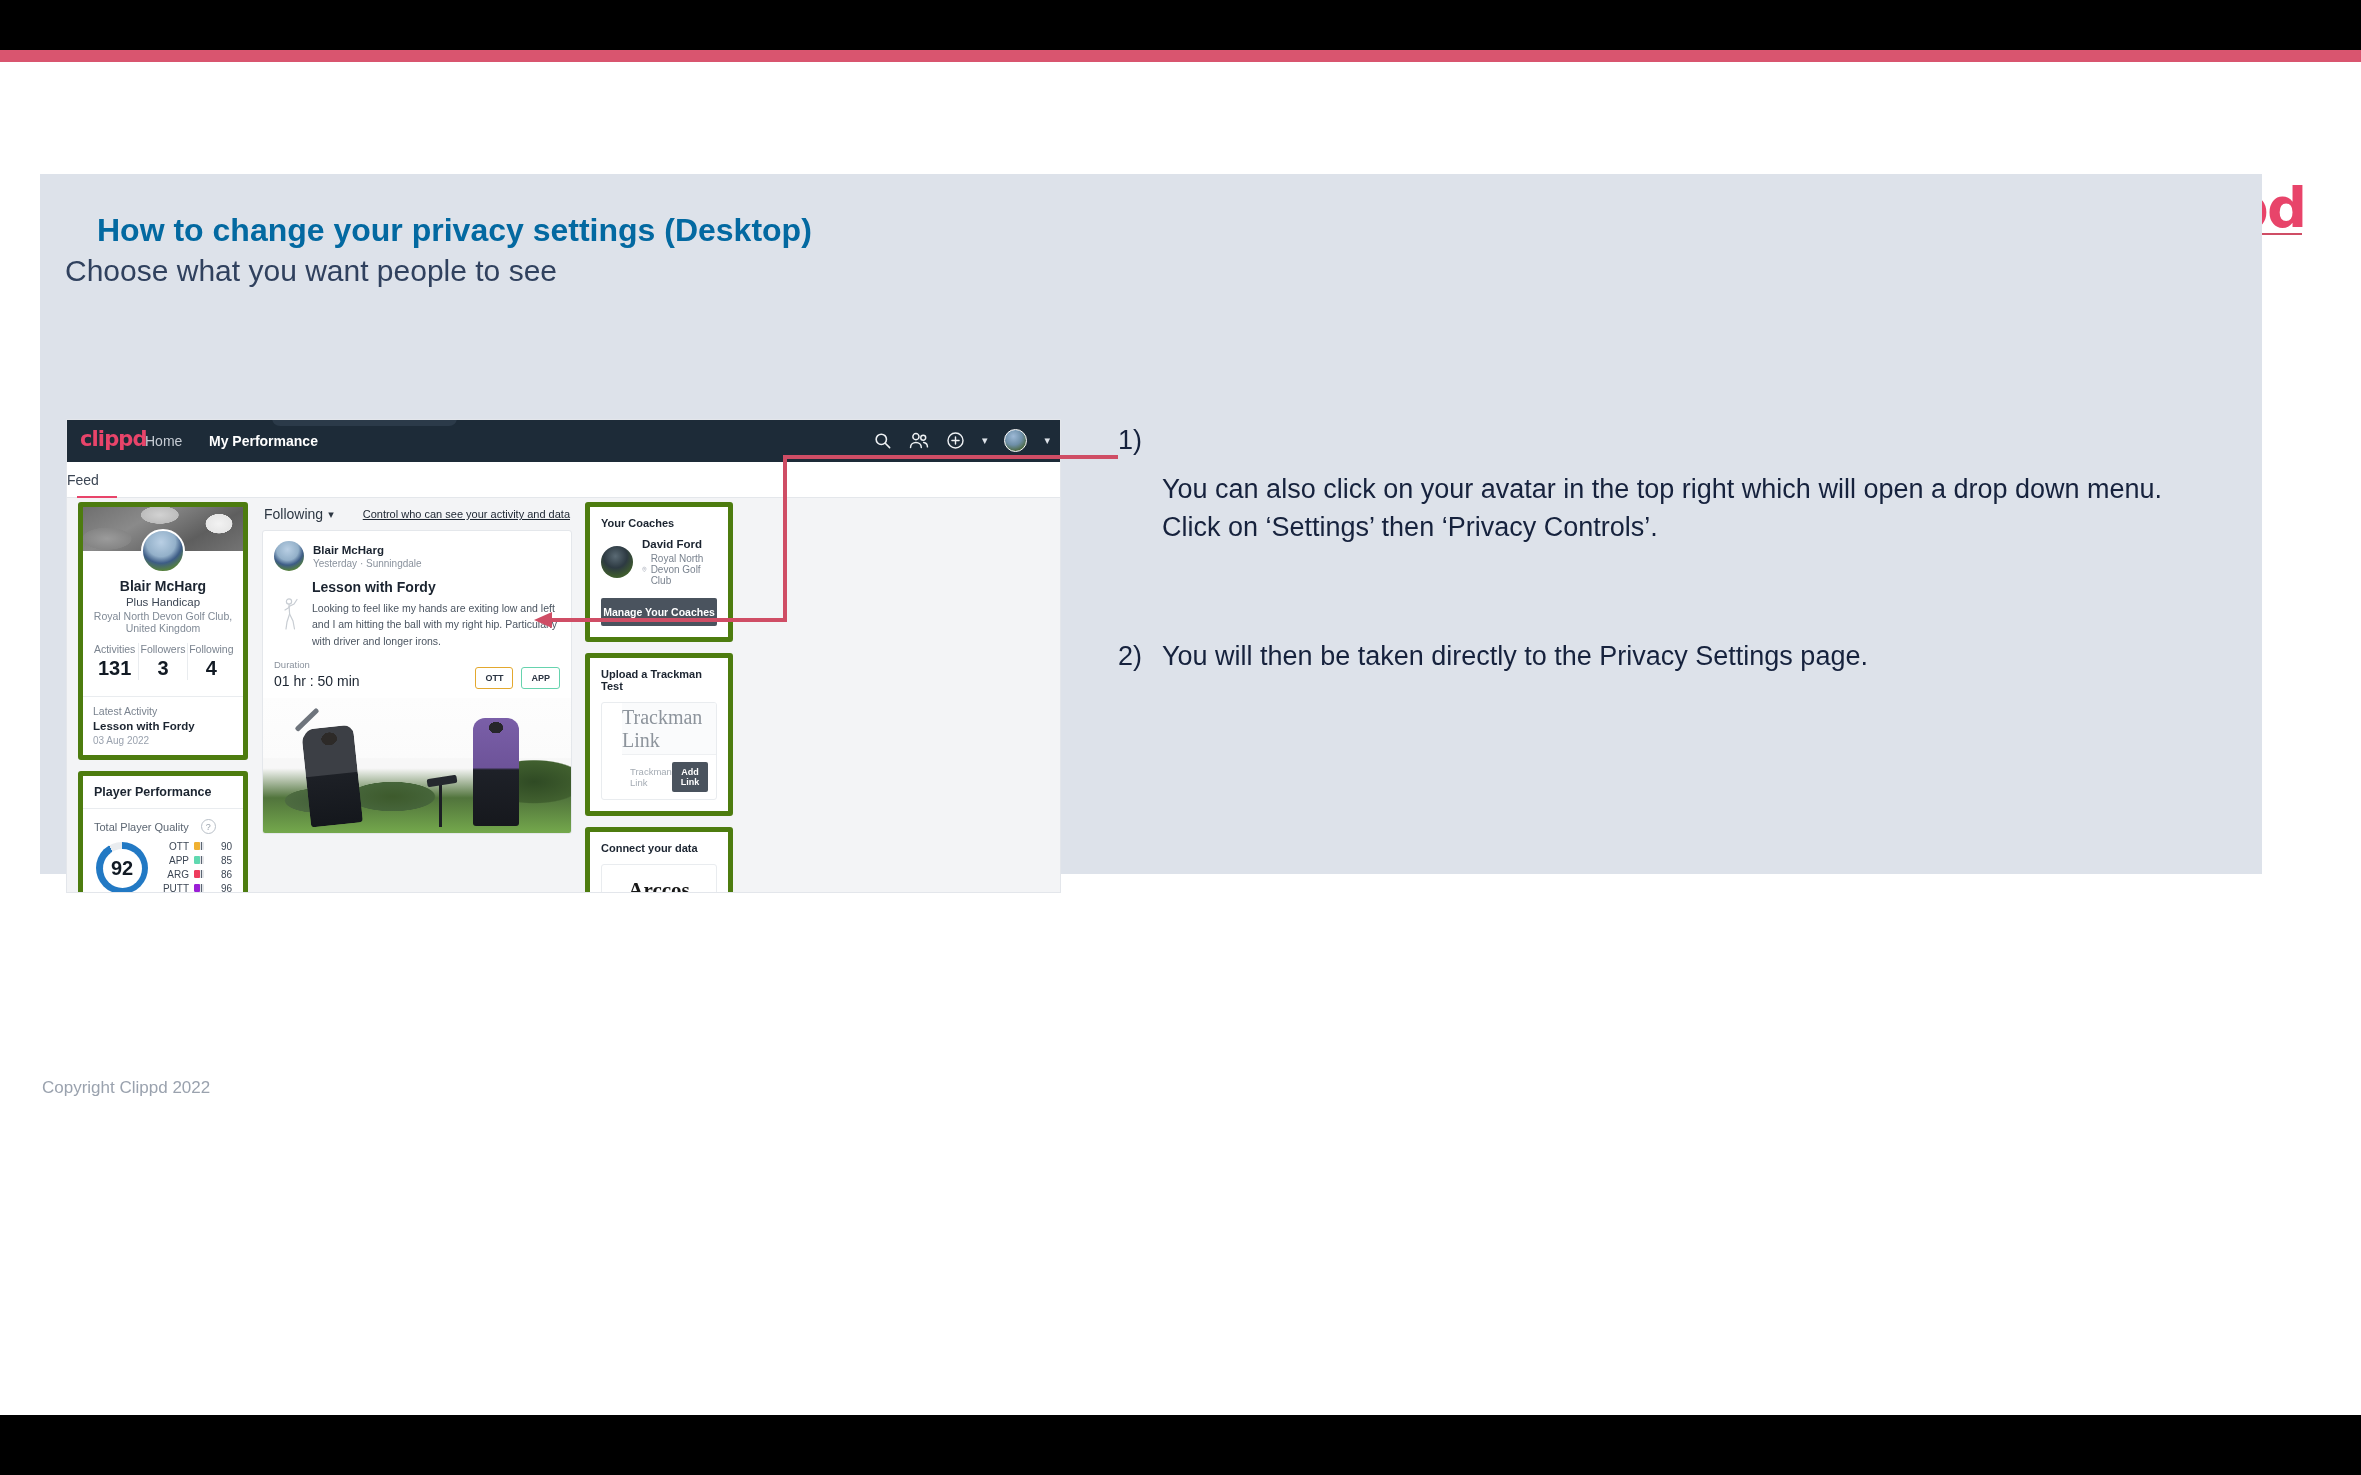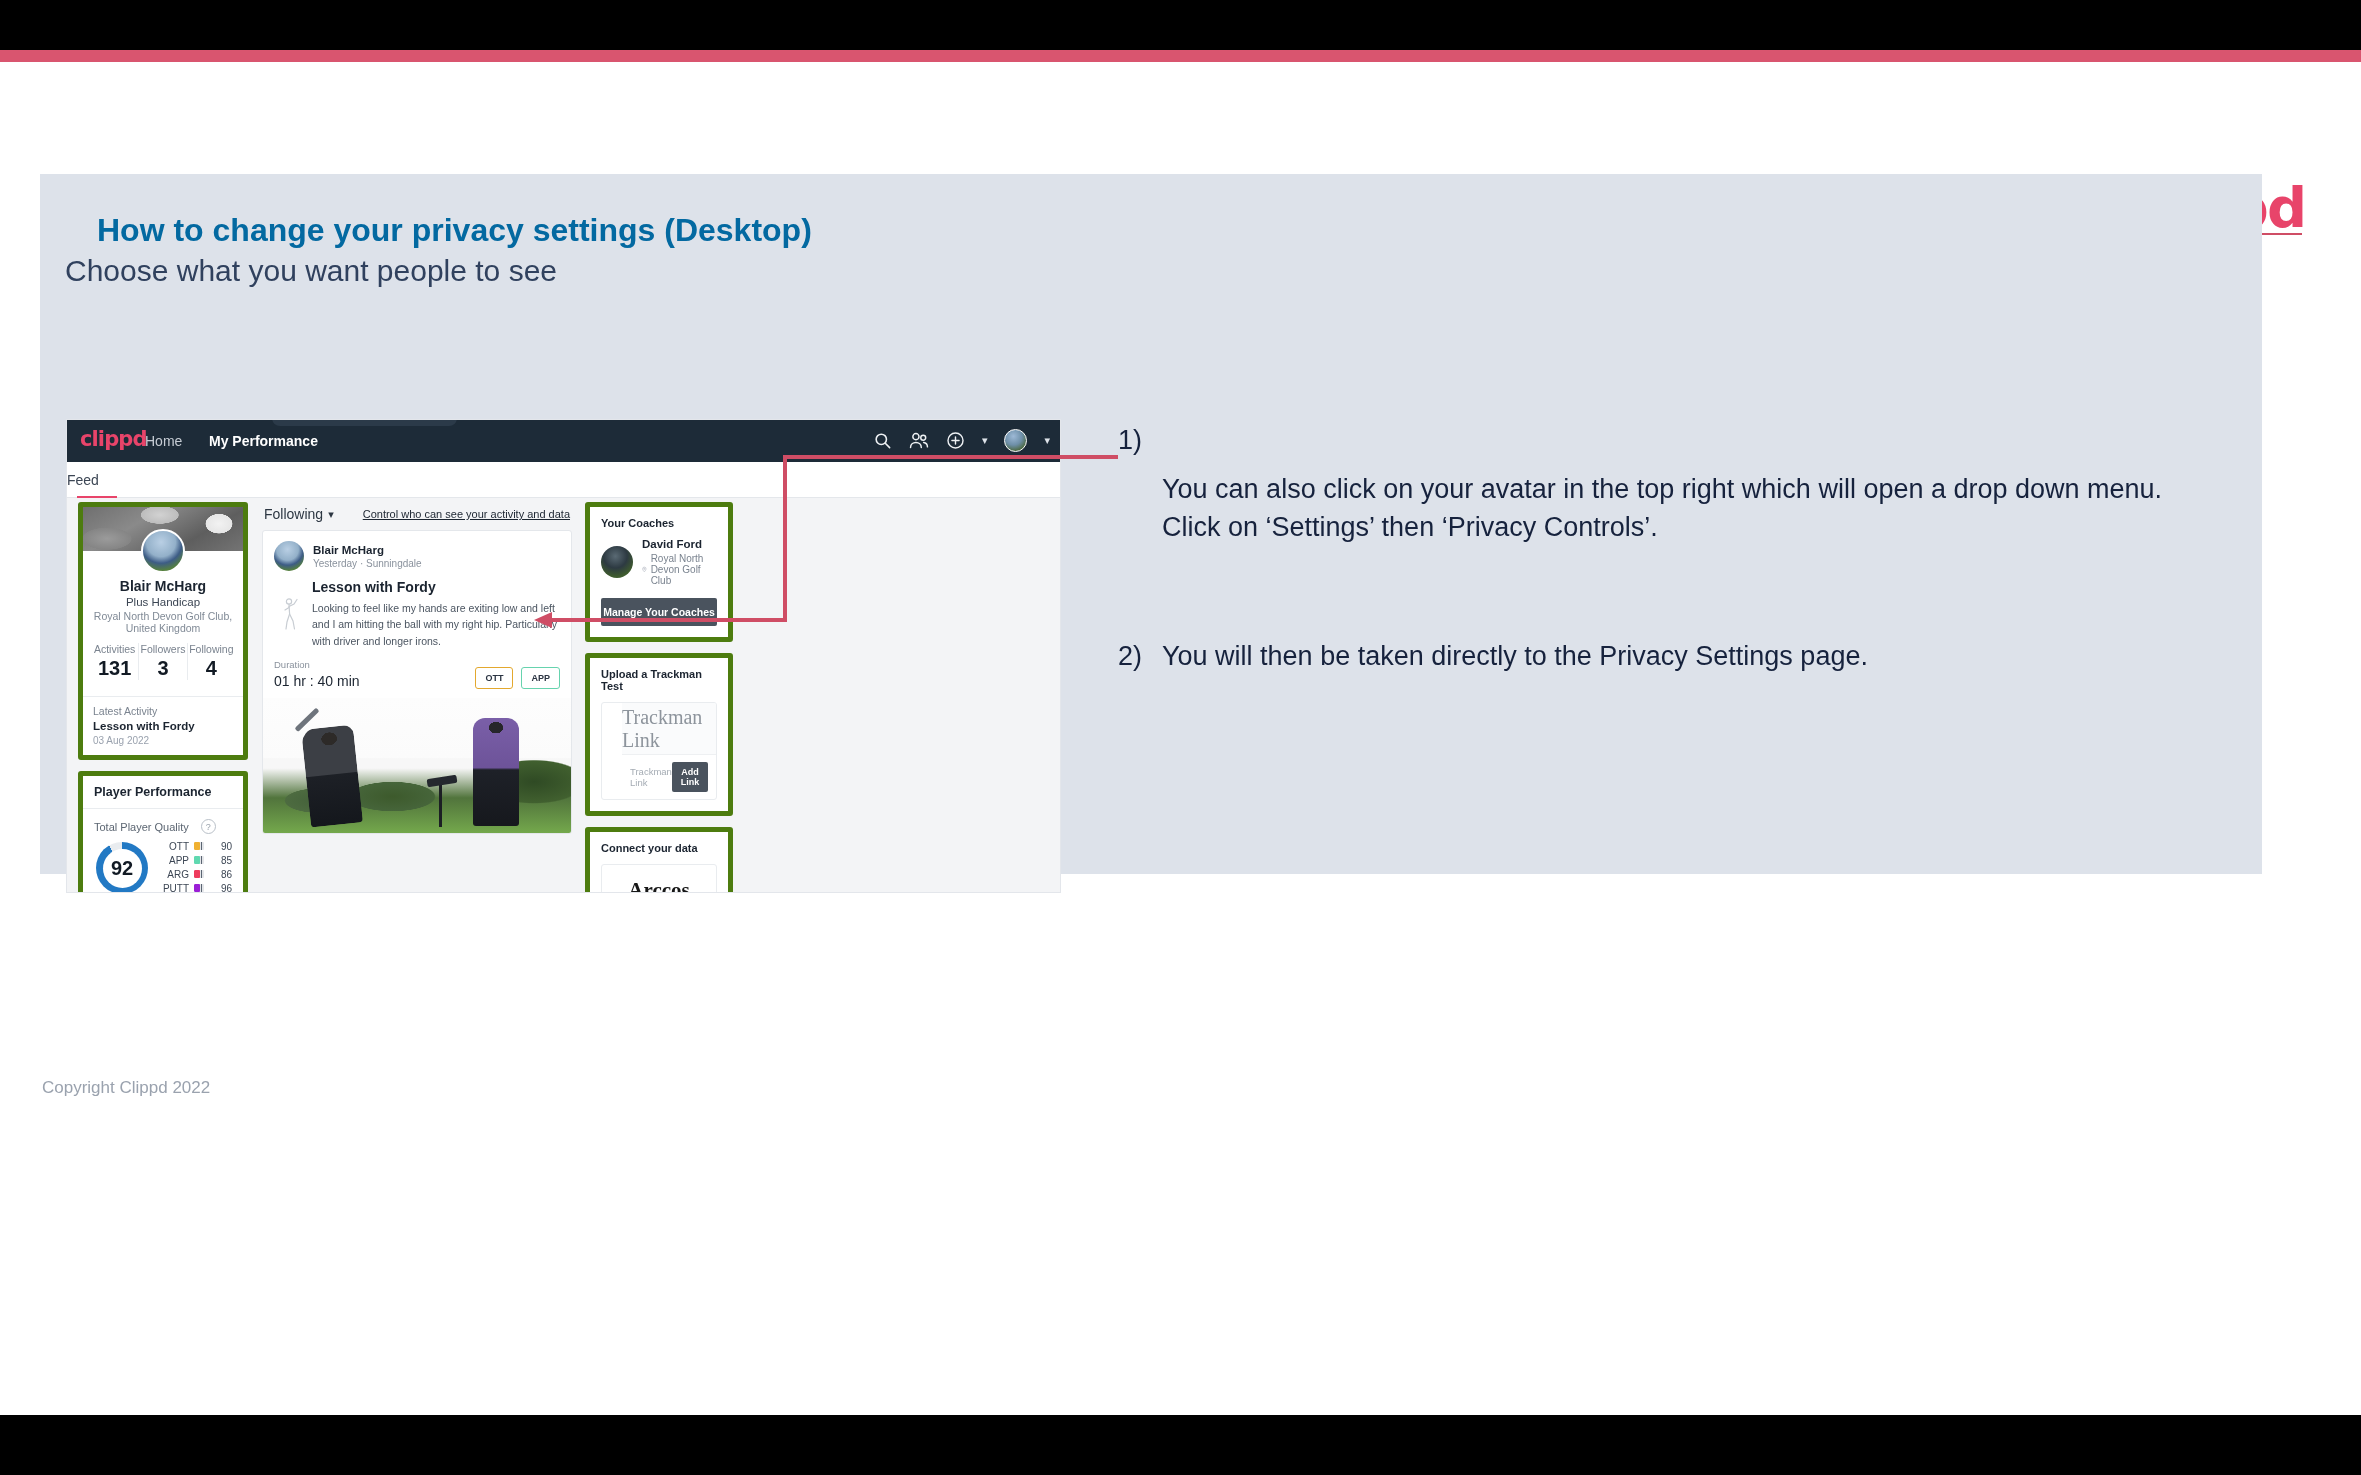--- a/index.html
+++ b/index.html
@@ -460,21 +460,21 @@
                 </div>
                 <div class="post-text-wrap">
                   <div class="post-title">Lesson with Fordy</div>
                   <div class="post-desc">Looking to feel like my hands are exiting low and left and I am hitting the ball with my right hip. Particularly with driver and longer irons.</div>
                 </div>
               </div>
 
               <div class="dur-row">
                 <div>
                   <div class="dur-label">Duration</div>
-                  <div class="dur-value">01 hr : 40 min</div>
+                  <div class="dur-value">01 hr : 50 min</div>
                 </div>
                 <div class="chips">
                   <span class="chip chip-ott">OTT</span>
                   <span class="chip chip-app">APP</span>
                 </div>
               </div>
 
               <div class="post-photo">
                 <span class="golfer-a"></span>
                 <span class="golfer-b"></span>

